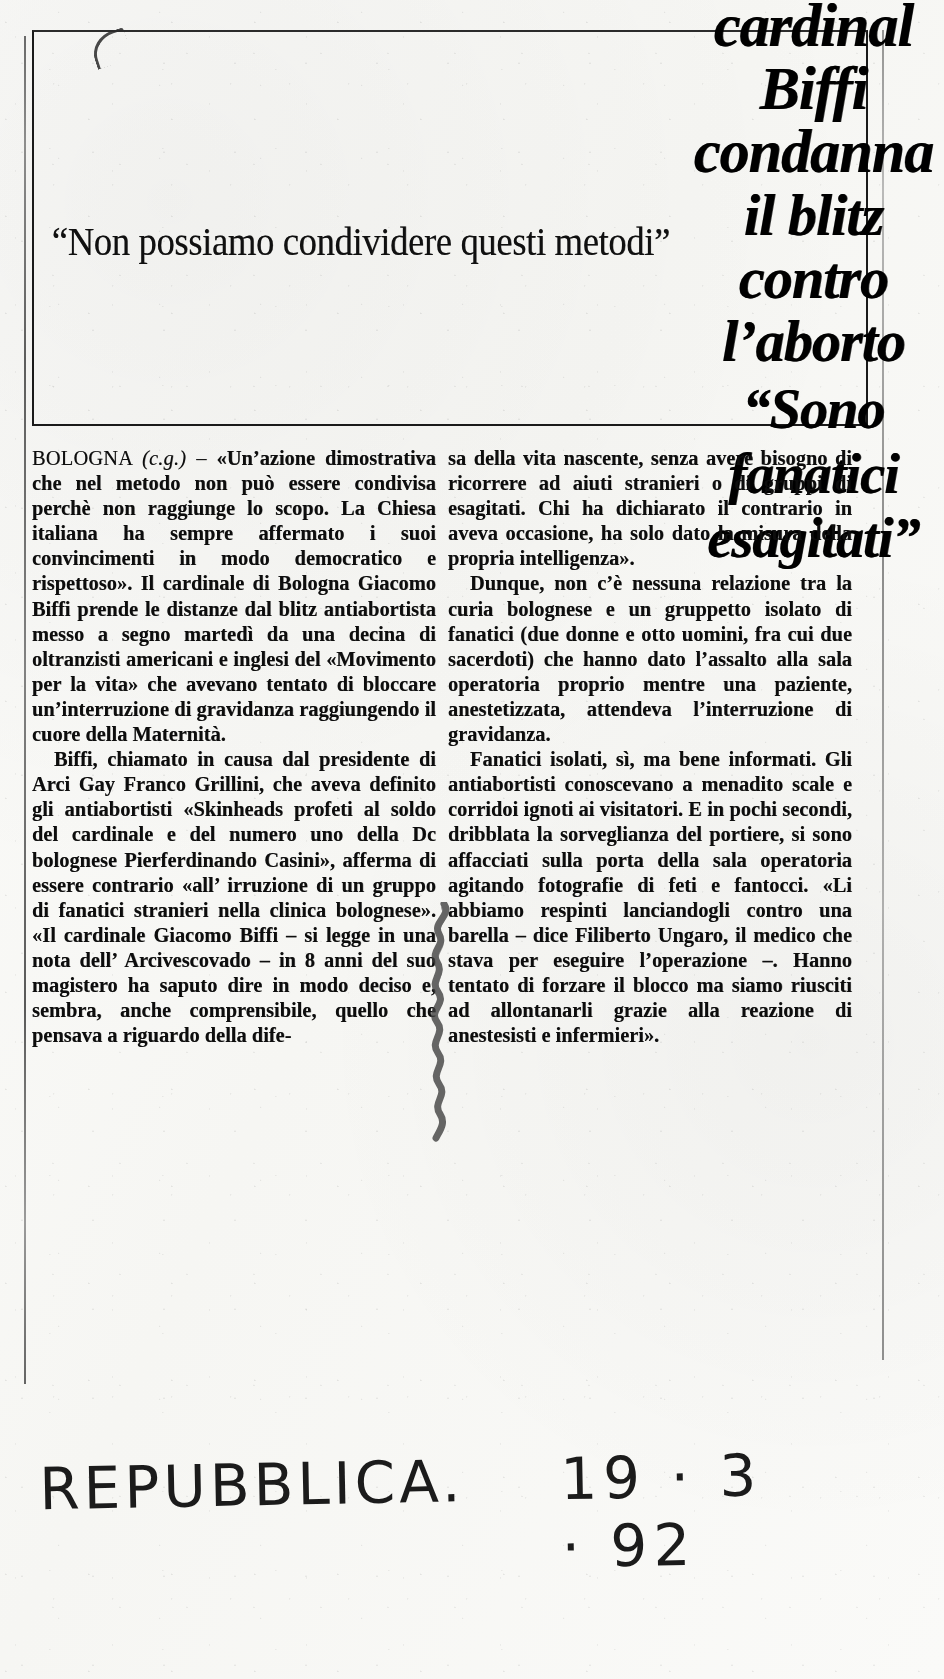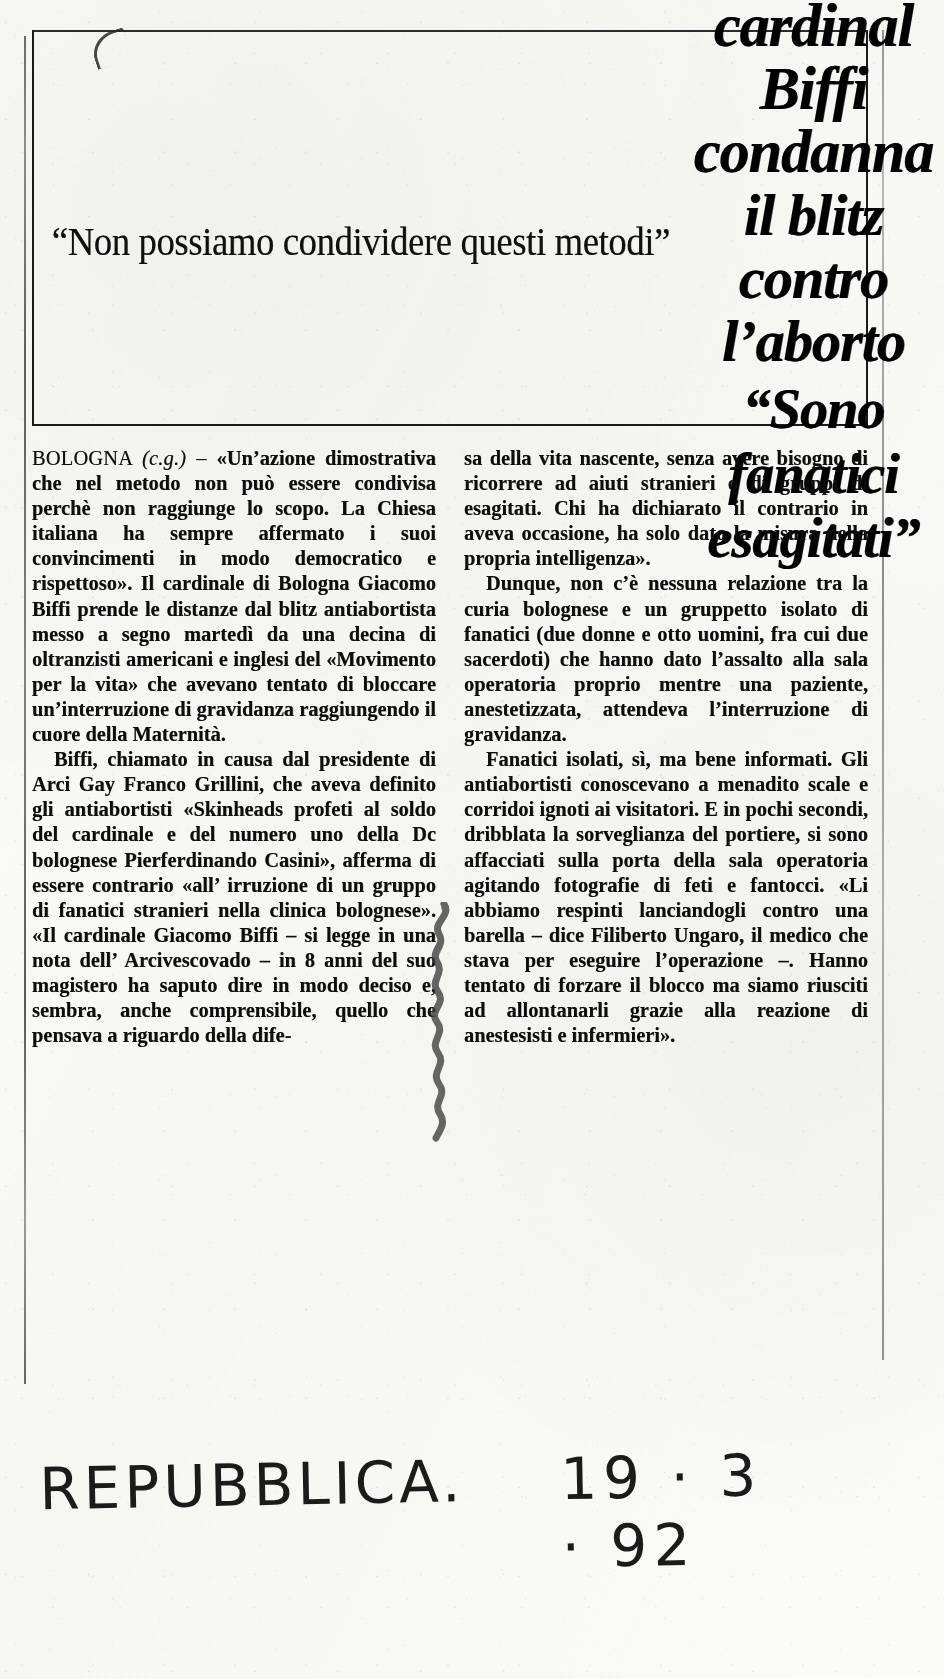--- a/index.html
+++ b/index.html
@@ -128,21 +128,21 @@
   .deck .l3 { display:block; font-size: 58px; line-height: 1.12; transform: scaleX(0.97); margin-top: 4px; }
 
   
   .body-area {
     position: absolute;
     left: 18px;
     top: 424px;
     width: 836px;
     height: 930px;
     display: flex;
-    gap: 28px;
+    gap: 12px;
   }
   .col {
     width: 404px;
     font-family: "Liberation Serif", "DejaVu Serif", serif;
     font-size: 20.4px;
     line-height: 25.1px;
     font-weight: 700;
     text-align: justify;
     text-justify: inter-word;
     color: #0d0d0d;

